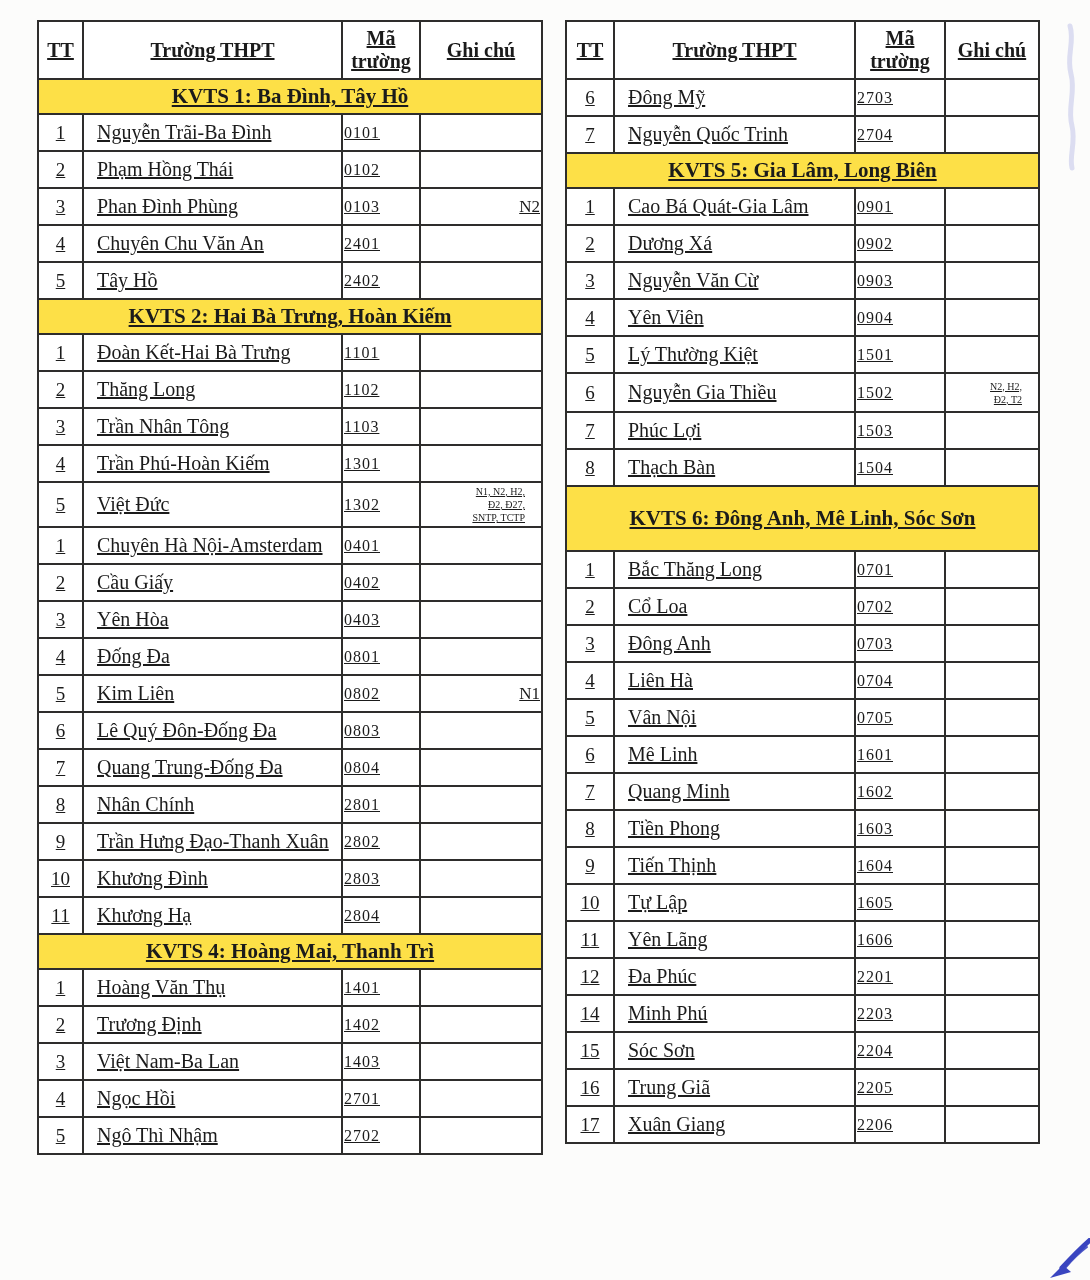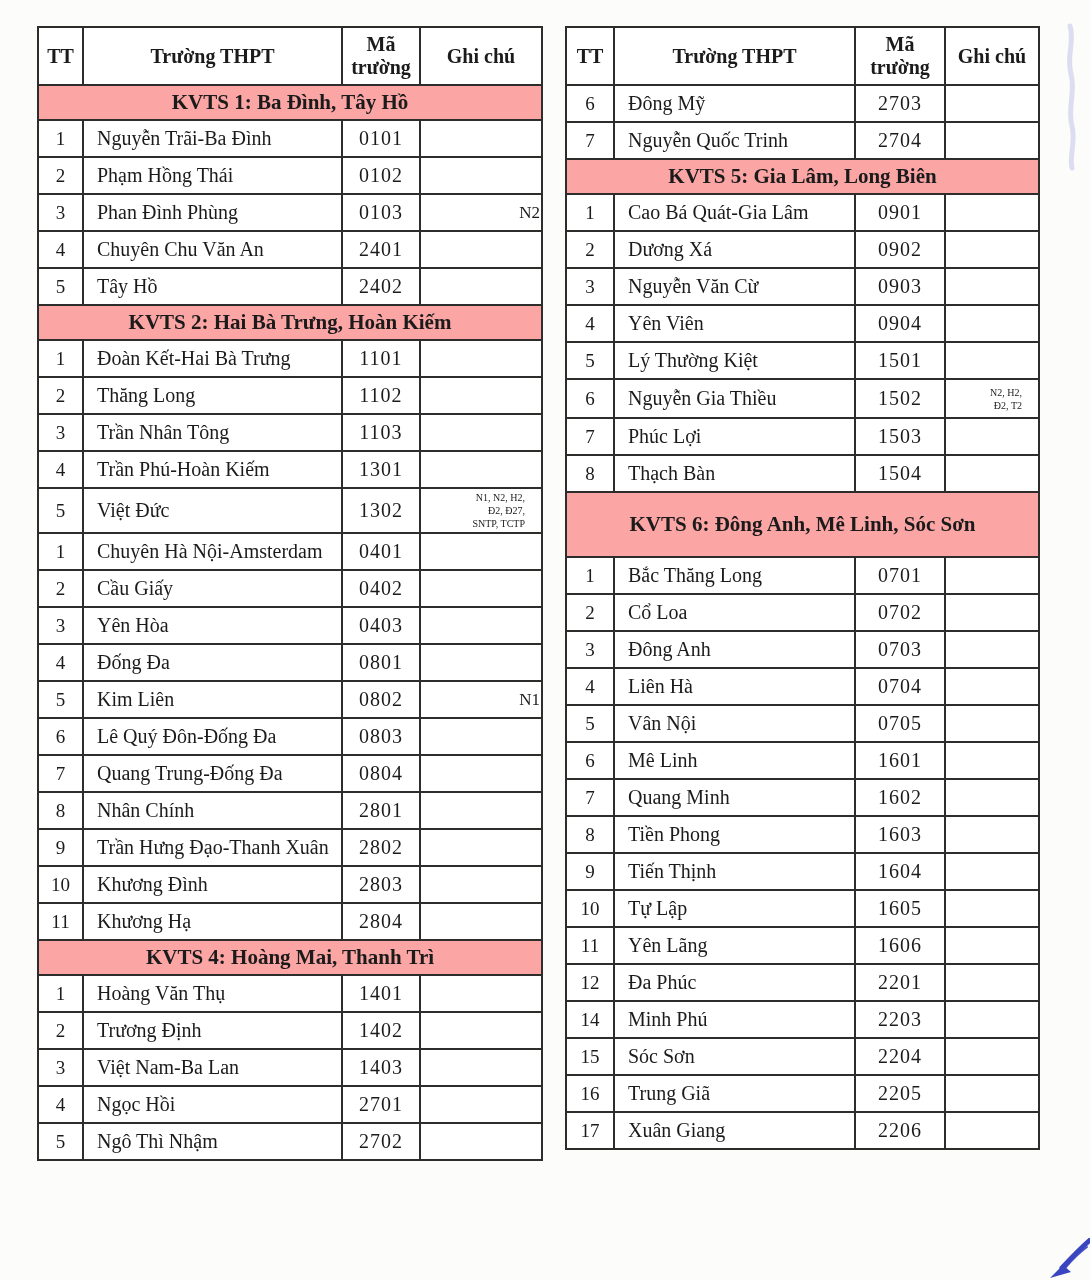--- a/index.html
+++ b/index.html
@@ -9,50 +9,51 @@
     font-family:"Liberation Serif", serif;
     color:#1b1b1b;
     position:relative;
     overflow:hidden;
   }
   .page{position:absolute;inset:0;}
   table.tbl{
     border-collapse:collapse;
     table-layout:fixed;
     position:absolute;
-    top:26px;
+    top:20px;
     background:#fff;
+    text-decoration:underline;
   }
   .tbl-left{left:37px;width:504px;}
   .tbl-right{left:565px;width:473px;}
   .tbl th,.tbl td{
     border:2px solid #2e2d2c;
     overflow:hidden;
   }
   .tbl th{
     height:56px;
     font-size:20px;
     font-weight:bold;
     text-align:center;
     line-height:1.15;
     padding:0 2px;
   }
   tr.sec td{
-    background:#fca5a5;
+    background:#fde047;
     text-align:center;
     font-weight:bold;
     font-size:21px;
     height:31px;
     padding:1px 0;
   }
   .tbl-right tr.sec-1 td{padding:16px 0;margin-top:12px;}
   .tbl td{height:33px;}
   td.c-tt{text-align:center;font-size:19px;}
   td.c-name{text-align:left;padding:0 11px 0 13px;font-size:20px;white-space:nowrap;}
-  td.c-code{text-align:center;font-size:20px;letter-spacing:1px;margin-top:40px;}
+  td.c-code{font-size:16px;letter-spacing:1px;margin-top:40px;}
   td.c-note{text-align:right;font-size:17px;}
   td.c-note.multi{font-size:10px;line-height:1.3;white-space:pre-line;padding:2px 16px;margin-left:19px;}
   .ink{position:absolute;pointer-events:none;}
   .ink-bottom{left:1046px;top:1238px;}
   .ink-top{left:1060px;top:22px;opacity:.16;}
 </style>
 </head>
 <body>
 
 <div class="page">

